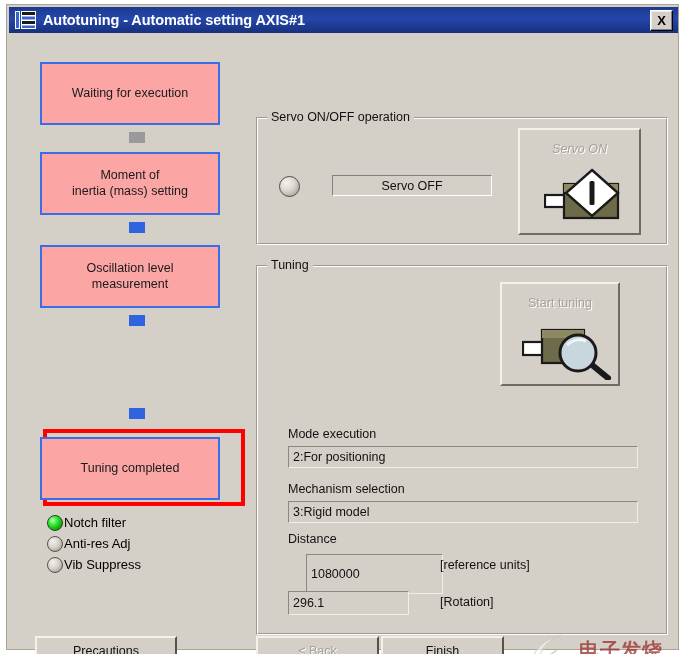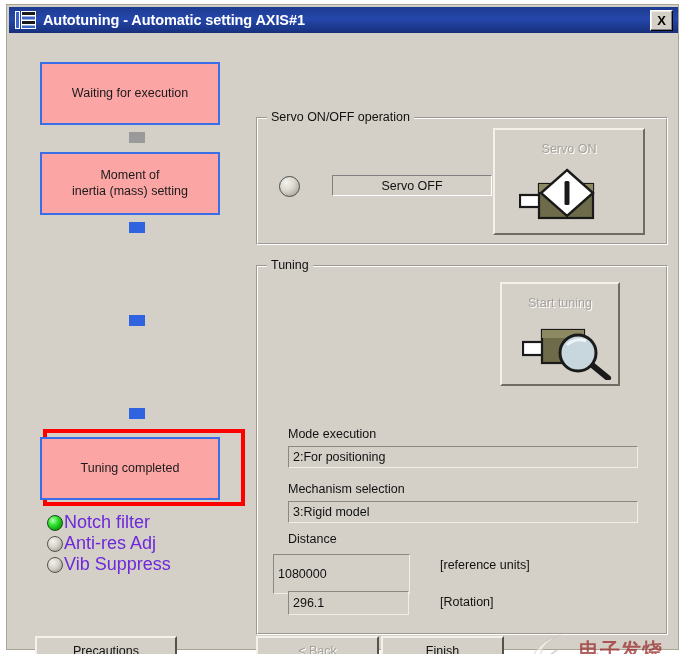--- a/index.html
+++ b/index.html
@@ -115,21 +115,21 @@
   }
   .led-on {
     background: radial-gradient(circle at 35% 32%, #b6ffb6 0%, #2fe32f 38%, #0faa0f 70%, #046004 100%);
     border: 1px solid #1f4a1f;
   }
   .led-off {
     background: radial-gradient(circle at 35% 32%, #f2f1ec 0%, #d6d3cb 45%, #aaa69c 80%, #6e6b62 100%);
     border: 1px solid #55534c;
   }
   .led-label {
-    font-size: 18px; color: #6d28d9;
+    font-size: 13px; color: #000000;
     white-space: nowrap;
   }
 
   
   .groupbox {
     position: absolute;
     border: 1px solid #9d9a91;
     border-right-color: #ffffff; border-bottom-color: #ffffff;
     box-sizing: border-box;
     margin-top: 24px;
@@ -184,21 +184,21 @@
     box-sizing: border-box;
   }
   .icon-btn-label {
     position: absolute;
     width: 100%; top: 12px;
     text-align: center;
     font-size: 12.5px;
     color: #a5a29a;
     text-shadow: 1px 1px 0 #ffffff;
   }
-  #btn-servo-on { left: 236px; top: 10px; width: 152px; height: 107px; }
+  #btn-servo-on { left: 261px; top: 10px; width: 123px; height: 107px; font-style: italic; }
   #btn-start-tuning { left: 243px; top: 16px; width: 120px; height: 104px; }
 
   .motor-icon { position: absolute; }
 
   
   .fld-label {
     position: absolute;
     font-size: 12.5px; color: #111;
     white-space: nowrap;
   }
@@ -284,20 +284,23 @@
       <div class="flow-box" style="top:27px;  height:63px;">
           <span>Waiting for execution</span>
         </div>
       <div class="flow-conn conn-gray" style="top:97px;"></div>
 
       <div class="flow-box" style="top:117px; height:63px;">
           <span class="ml">Moment of<br>inertia (mass) setting</span>
         </div>
       <div class="flow-conn conn-blue" style="top:187px;"></div>
 
+      <div class="flow-box" style="top:210px; height:63px;">
+          <span>Oscillation level<br>measurement</span>
+        </div>
       <div class="flow-conn conn-blue" style="top:280px;"></div>
 
       <div class="flow-conn conn-blue" style="top:373px;"></div>
 
       <div id="highlight-box"></div>
       <div class="flow-box" style="top:402px; height:63px;">
           <span>Tuning completed</span>
         </div>
 
       <div id="leds">
@@ -359,21 +362,21 @@
         </div>
       </div>
 
       <div class="fld-label" style="left:31px; top:161px;">Mode execution</div>
       <div class="fld-box" style="left:31px; top:180px; width:350px; height:22px;">2:For positioning</div>
 
       <div class="fld-label" style="left:31px; top:216px;">Mechanism selection</div>
       <div class="fld-box" style="left:31px; top:235px; width:350px; height:22px;">3:Rigid model</div>
 
       <div class="fld-label" style="left:31px; top:266px;">Distance</div>
-      <div class="fld-box" style="left:16px; top:288px; width:137px; height:40px;">1080000</div>
+      <div class="fld-box" style="left:49px; top:288px; width:137px; height:40px;">1080000</div>
       <div class="fld-unit" style="left:183px; top:292px;">[reference units]</div>
 
       <div class="fld-box" style="left:31px; top:325px; width:121px; height:24px;">296.1</div>
       <div class="fld-unit" style="left:183px; top:329px;">[Rotation]</div>
     </div>
 
     <div class="btn" id="btn-precautions">Precautions</div>
     <div class="btn disabled" id="btn-back">&lt; Back</div>
     <div class="btn" id="btn-finish">Finish</div>
 

